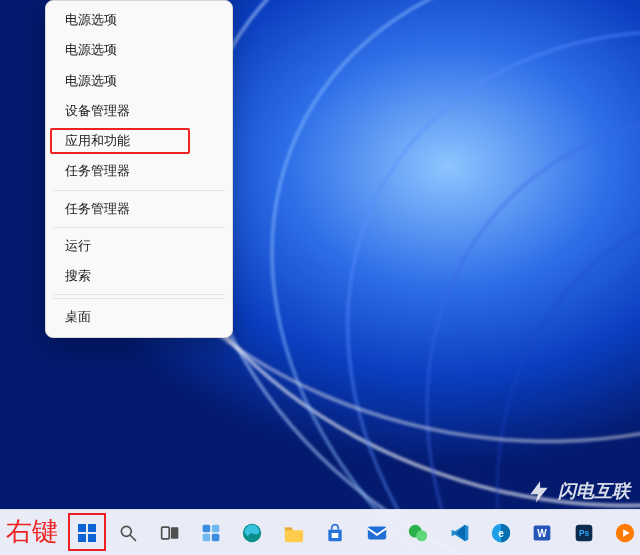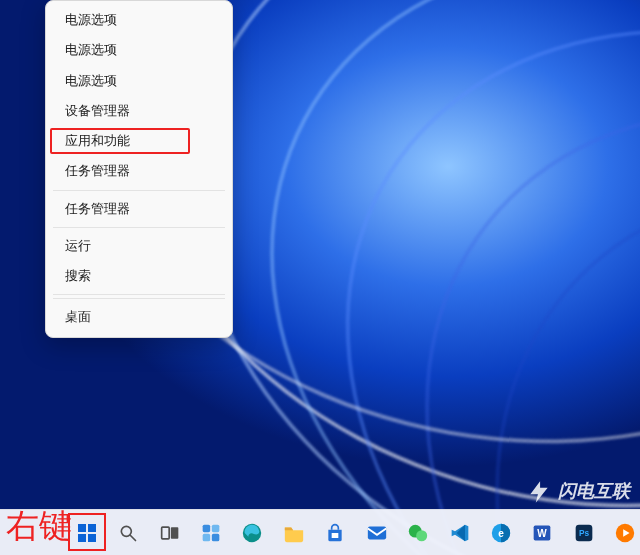--- a/index.html
+++ b/index.html
@@ -88,21 +88,21 @@
   .tb-btn {
     width: 30px; height: 30px;
     display: flex; align-items: center; justify-content: center;
     border-radius: 4px;
   }
 
   .annot-rightclick {
     position: absolute;
     left: 6px;
     bottom: 6px;
-    font-size: 33px;
+    font-size: 26px;
     font-weight: 500;
     color: #e22;
   }
   .highlight-box-start {
     position: absolute;
     border: 2px solid #e22;
     left: 68px;
     bottom: 4px;
     width: 38px;
     height: 38px;

